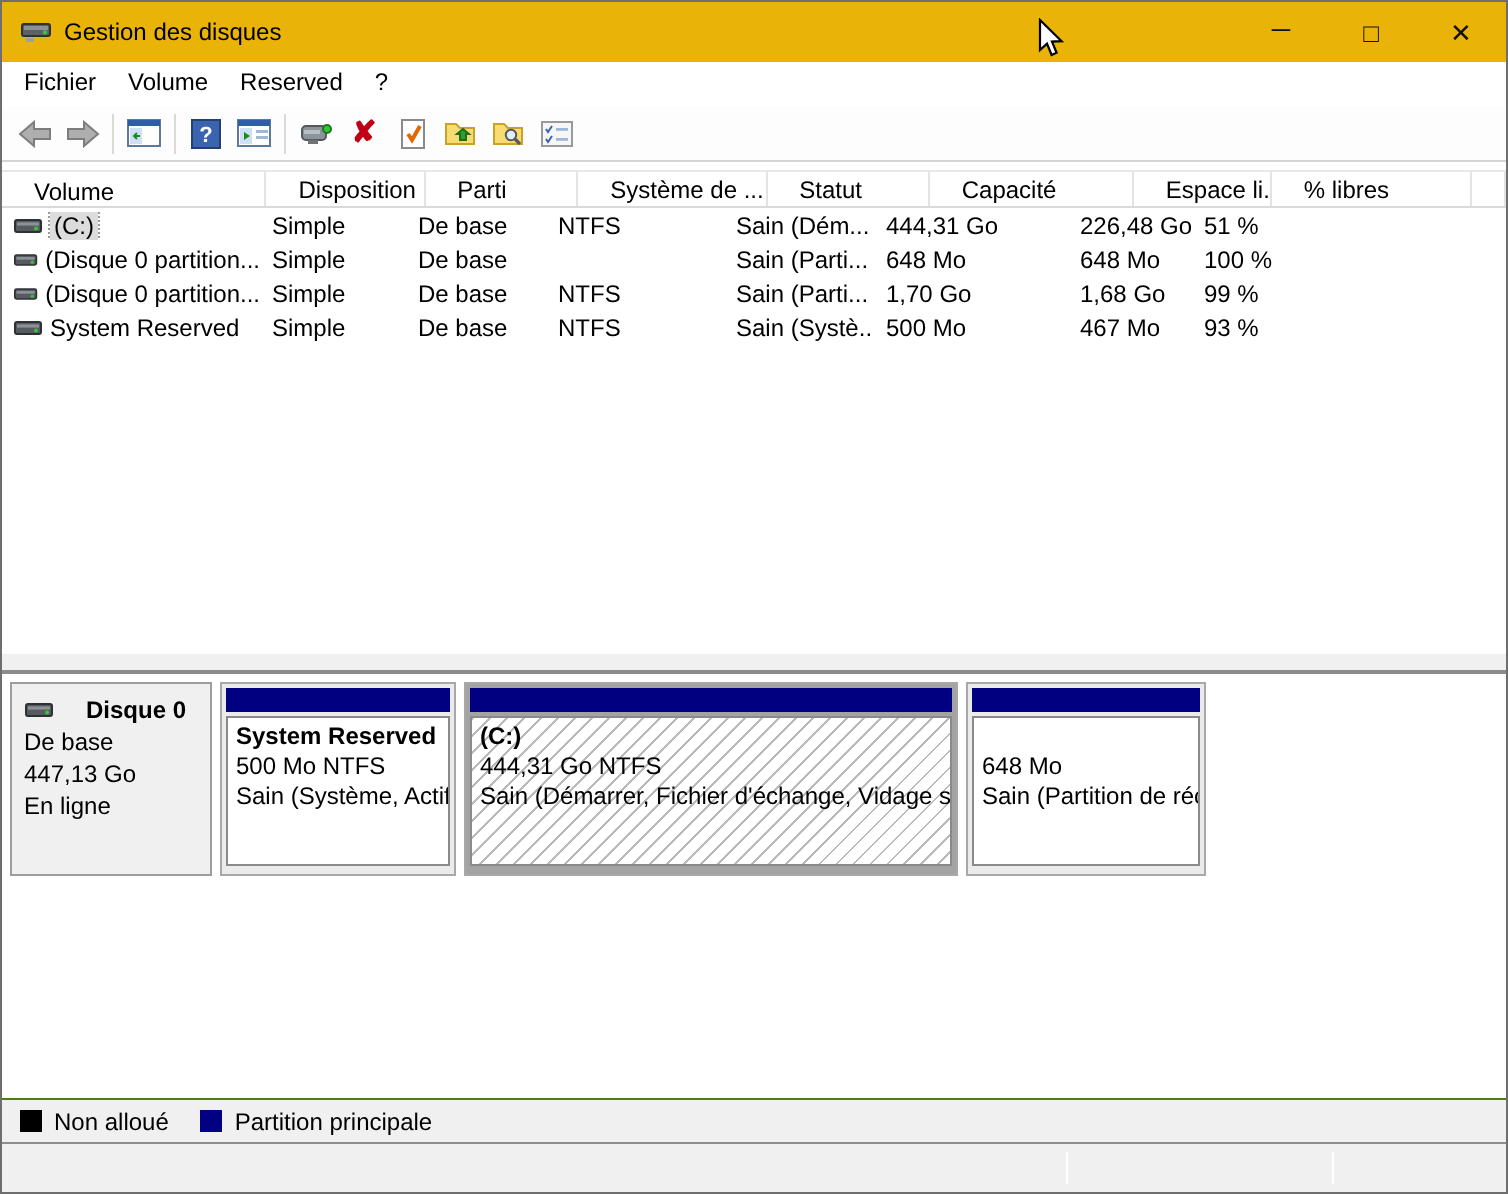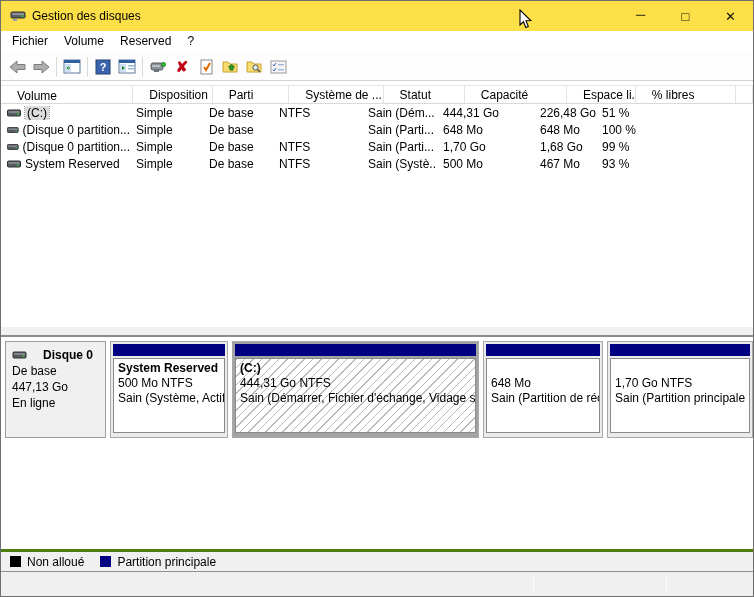--- a/index.html
+++ b/index.html
@@ -3,21 +3,21 @@
 <meta charset="utf-8">
 <style>
   html,body{margin:0;padding:0;background:#cfd8e2;}
   *{box-sizing:border-box;}
   .window{
     position:relative;width:754px;height:597px;background:#ffffff;
     border:1px solid #6e6e6e;overflow:hidden;
     font-family:"Liberation Sans", sans-serif;font-size:12px;color:#000;
   }
   
-  .titlebar{height:30px;display:flex;align-items:center;background:#fde047;}
+  .titlebar{height:30px;display:flex;align-items:center;background:#eab308;}
   .titlebar .app-icon{margin:0 6px 0 9px;display:flex;}
   .titlebar .title{flex:0 0 auto;font-size:12px;}
   .titlebar .spacer{flex:1;}
   .win-btn{width:45px;height:30px;display:flex;align-items:center;justify-content:center;
     font-size:13px;color:#111;}
   .win-btn.min span{transform:translateY(-2px);}
   
   .menubar{height:22px;display:flex;align-items:flex-start;padding-left:3px;background:#fff;}
   .menu-item{padding:3px 8px;}
   
@@ -50,21 +50,21 @@
   .p1{width:118px;}.p2{width:247px;}.p3{width:120px;}.p4{width:146px;}
   .part .bar{height:12px;background:#000080;margin-bottom:2px;}
   .part .inner{height:75px;border:1px solid #8a8a8a;background:#fff;padding:2px 0 0 4px;
     line-height:15px;overflow:hidden;white-space:nowrap;}
   .part.selected .inner{
     background-color:#fff;
     background-image:repeating-linear-gradient(135deg, rgba(140,140,140,.6) 0 1px, transparent 1px 6px);}
   .part .t1{font-weight:bold;min-height:15px;}
   .part .t{min-height:15px;}
   
-  .legendbar{height:23px;background:#f0f0f0;border-top:3px solid #4d7c0f;
+  .legendbar{height:23px;background:#f0f0f0;border-top:1px solid #4d7c0f;
     border-bottom:1px solid #8e8e8e;display:flex;align-items:center;padding-left:9px;gap:16px;}
   .leg-item{display:flex;align-items:center;gap:6px;}
   .leg-swatch{width:11px;height:11px;display:inline-block;}
   
   .statusbar{height:24px;background:#f0f0f0;position:relative;}
   .sb-div{position:absolute;top:4px;bottom:4px;width:1px;background:#c8c8c8;border-right:1px solid #fff;}
   
   .cursor{position:absolute;left:518px;top:8px;pointer-events:none;}
 </style>
 </head>
@@ -305,28 +305,20 @@
           </div>
         </div>
         <div class="part p3">
           <div class="bar"></div>
           <div class="inner">
             <div class="t1"></div>
             <div class="t">648 Mo</div>
             <div class="t">Sain (Partition de réc</div>
           </div>
         </div>
-        <div class="part p4">
-          <div class="bar"></div>
-          <div class="inner">
-            <div class="t1"></div>
-            <div class="t">1,70 Go NTFS</div>
-            <div class="t">Sain (Partition principale</div>
-          </div>
-        </div>
       </div>
     </div>
   </div>
 
   <div class="legendbar">
     <span class="leg-item">
       <span class="leg-swatch" style="background:#000000"></span>
       <span>Non alloué</span>
     </span>
     <span class="leg-item">

